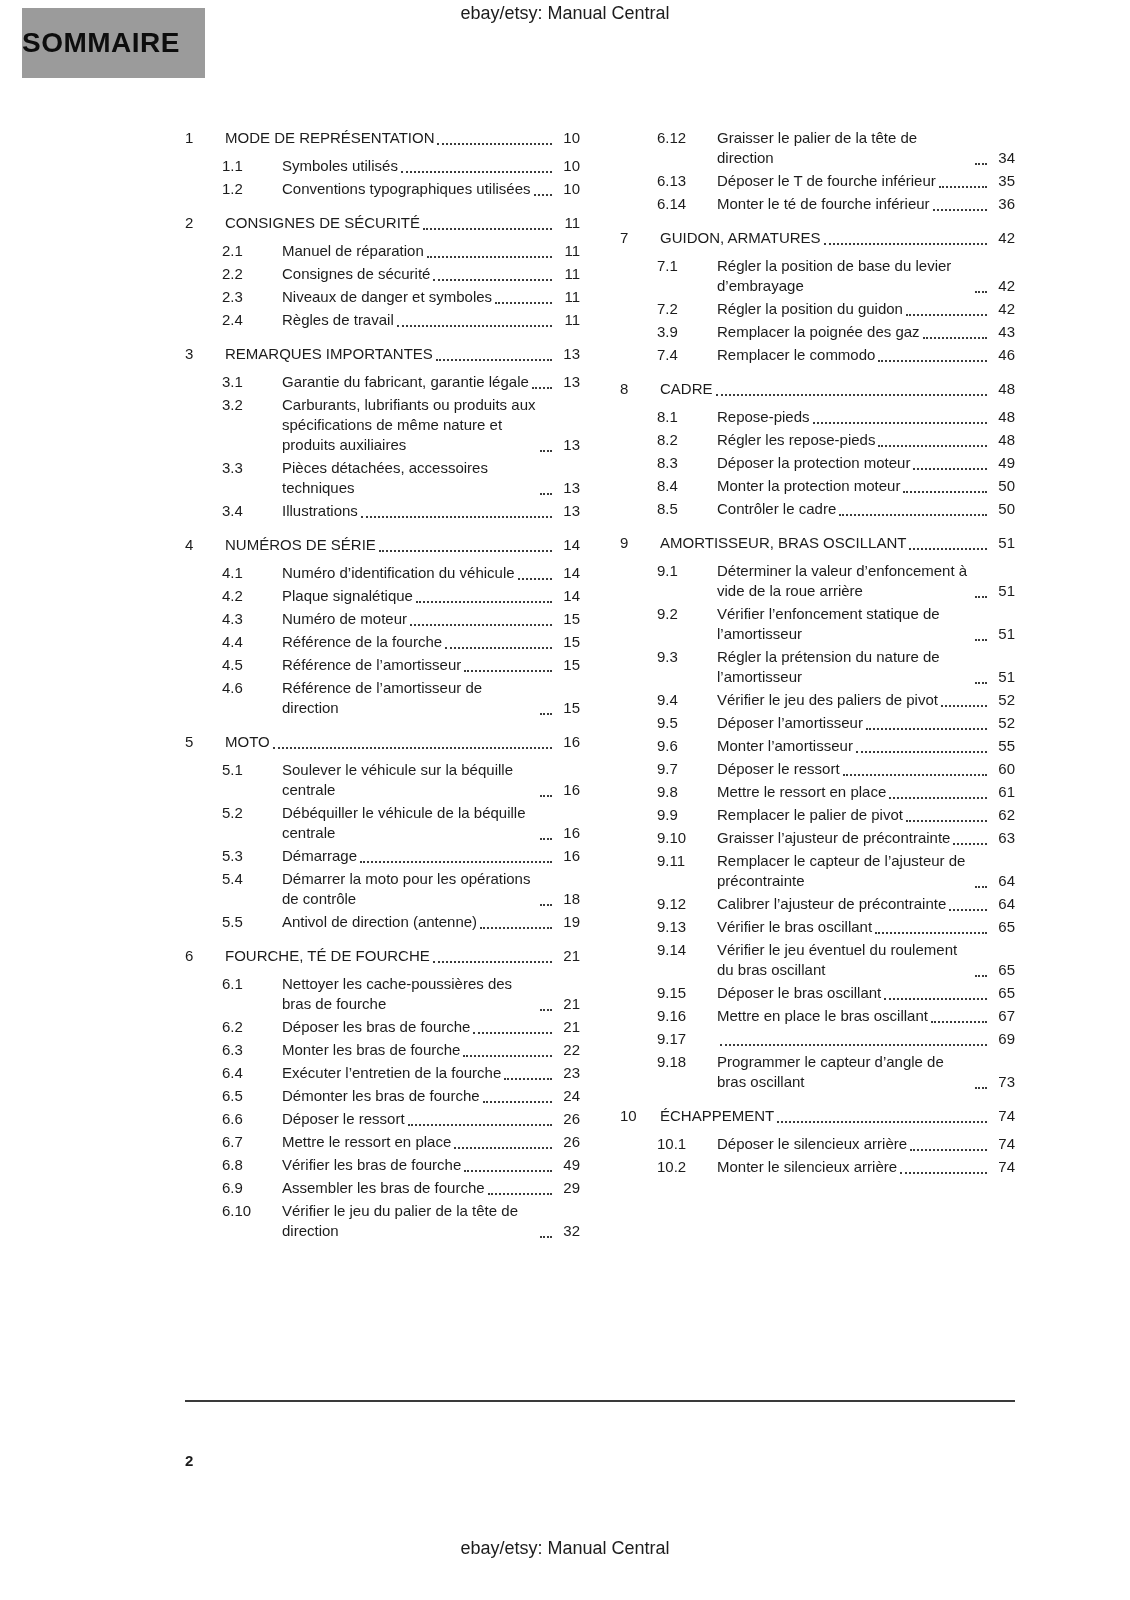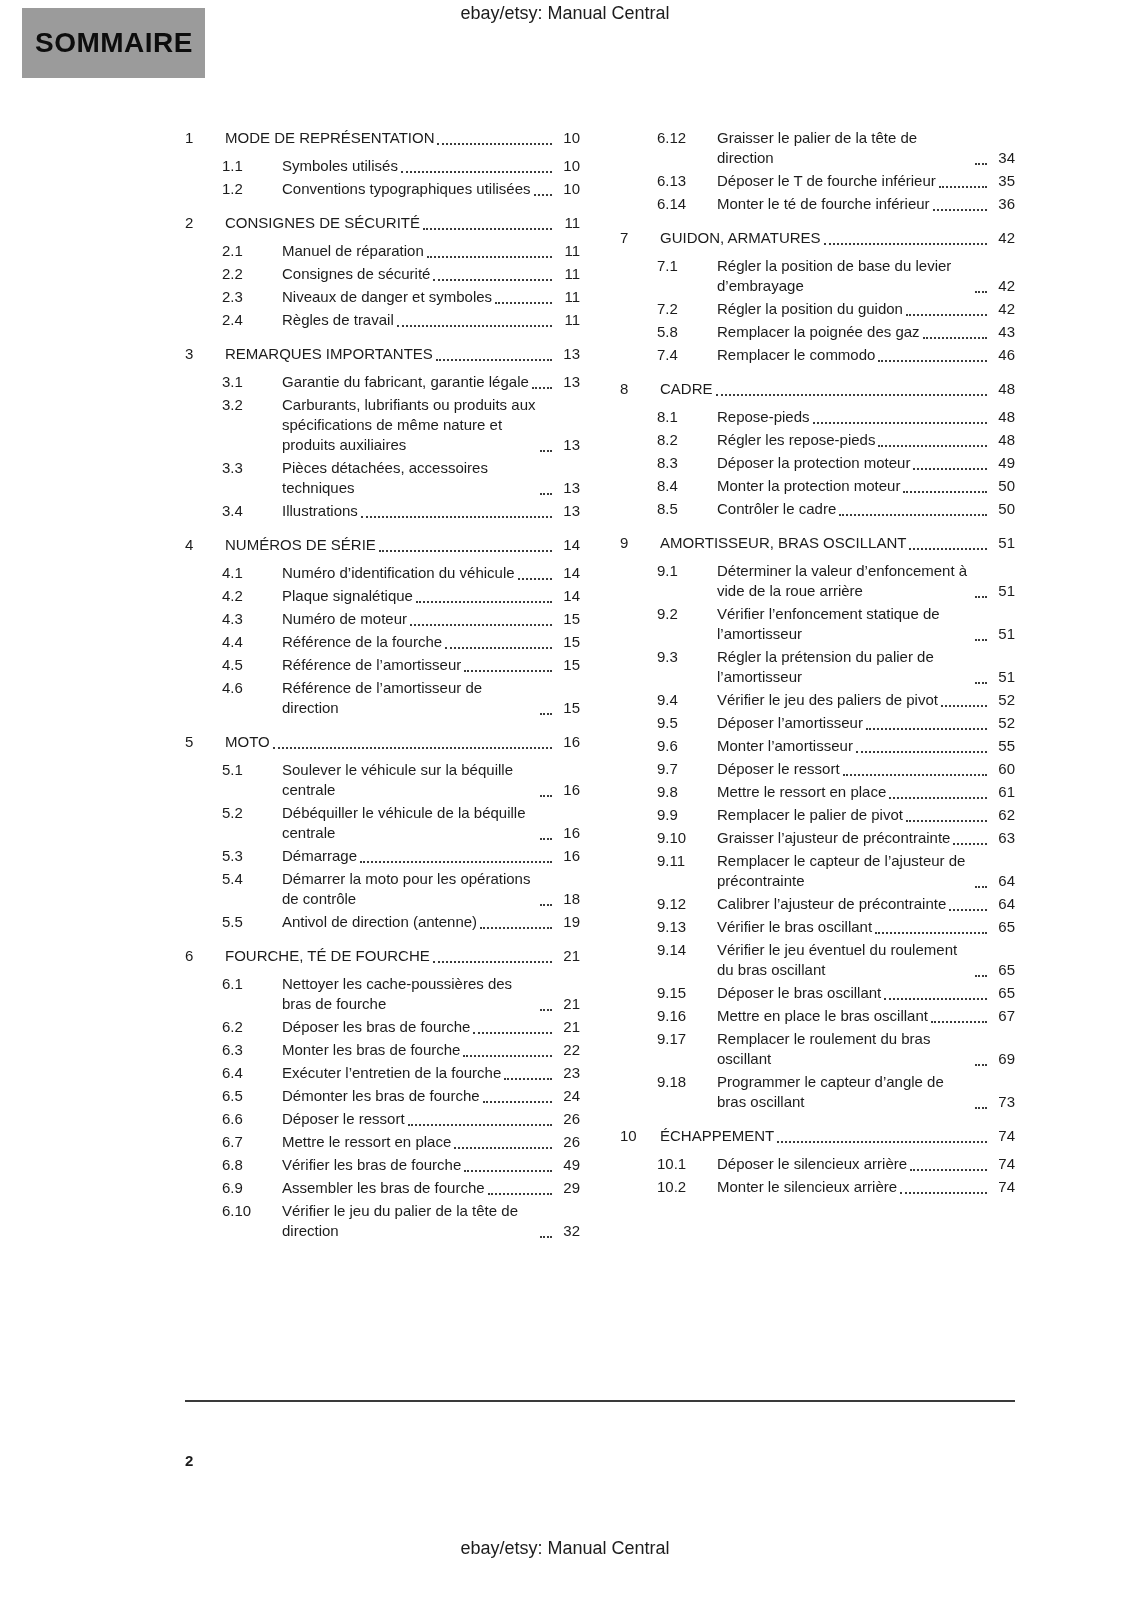--- a/index.html
+++ b/index.html
@@ -20,21 +20,21 @@
     font-size: 18px;
   }
 
   .sommaire-box {
     position: absolute;
     left: 22px; top: 8px;
     width: 183px; height: 70px;
     background: #9b9b9b;
     display: flex;
     align-items: center;
-    padding-left: 13px;
+    padding-left: 0;
     font-size: 28px;
     font-weight: bold;
     color: #0d0d0d;
     letter-spacing: 0.5px;
   }
 
   .toc {
     position: absolute;
     left: 185px; top: 128px;
     width: 830px;
@@ -355,21 +355,21 @@
         <span class="toc-dots"></span>
         <span class="toc-page">42</span>
       </div>
       <div class="toc-row toc-item">
         <span class="toc-num">7.2</span>
         <span class="toc-title">Régler la position du guidon</span>
         <span class="toc-dots"></span>
         <span class="toc-page">42</span>
       </div>
       <div class="toc-row toc-item">
-        <span class="toc-num">5.8</span>
+        <span class="toc-num">3.9</span>
         <span class="toc-title">Remplacer la poignée des gaz</span>
         <span class="toc-dots"></span>
         <span class="toc-page">43</span>
       </div>
       <div class="toc-row toc-item">
         <span class="toc-num">7.4</span>
         <span class="toc-title">Remplacer le commodo</span>
         <span class="toc-dots"></span>
         <span class="toc-page">46</span>
       </div>
@@ -422,21 +422,21 @@
         <span class="toc-page">51</span>
       </div>
       <div class="toc-row toc-item">
         <span class="toc-num">9.2</span>
         <span class="toc-title">Vérifier l’enfoncement statique de l’amortisseur</span>
         <span class="toc-dots"></span>
         <span class="toc-page">51</span>
       </div>
       <div class="toc-row toc-item">
         <span class="toc-num">9.3</span>
-        <span class="toc-title">Régler la prétension du palier de l’amortisseur</span>
+        <span class="toc-title">Régler la prétension du nature de l’amortisseur</span>
         <span class="toc-dots"></span>
         <span class="toc-page">51</span>
       </div>
       <div class="toc-row toc-item">
         <span class="toc-num">9.4</span>
         <span class="toc-title">Vérifier le jeu des paliers de pivot</span>
         <span class="toc-dots"></span>
         <span class="toc-page">52</span>
       </div>
       <div class="toc-row toc-item">
@@ -506,21 +506,20 @@
         <span class="toc-page">65</span>
       </div>
       <div class="toc-row toc-item">
         <span class="toc-num">9.16</span>
         <span class="toc-title">Mettre en place le bras oscillant</span>
         <span class="toc-dots"></span>
         <span class="toc-page">67</span>
       </div>
       <div class="toc-row toc-item">
         <span class="toc-num">9.17</span>
-        <span class="toc-title">Remplacer le roulement du bras oscillant</span>
         <span class="toc-dots"></span>
         <span class="toc-page">69</span>
       </div>
       <div class="toc-row toc-item">
         <span class="toc-num">9.18</span>
         <span class="toc-title">Programmer le capteur d’angle de bras oscillant</span>
         <span class="toc-dots"></span>
         <span class="toc-page">73</span>
       </div>
       <div class="toc-row toc-section">

